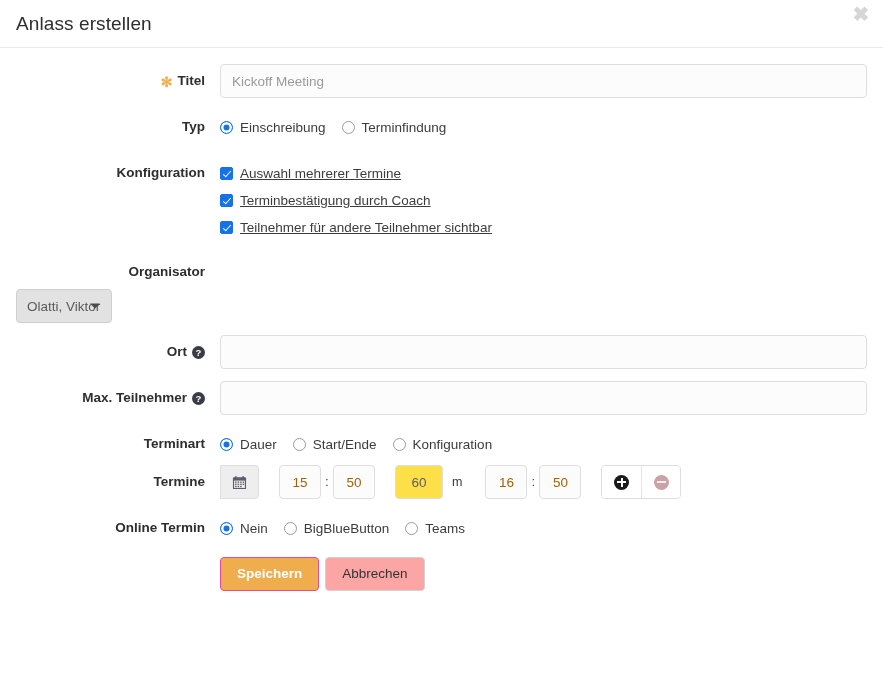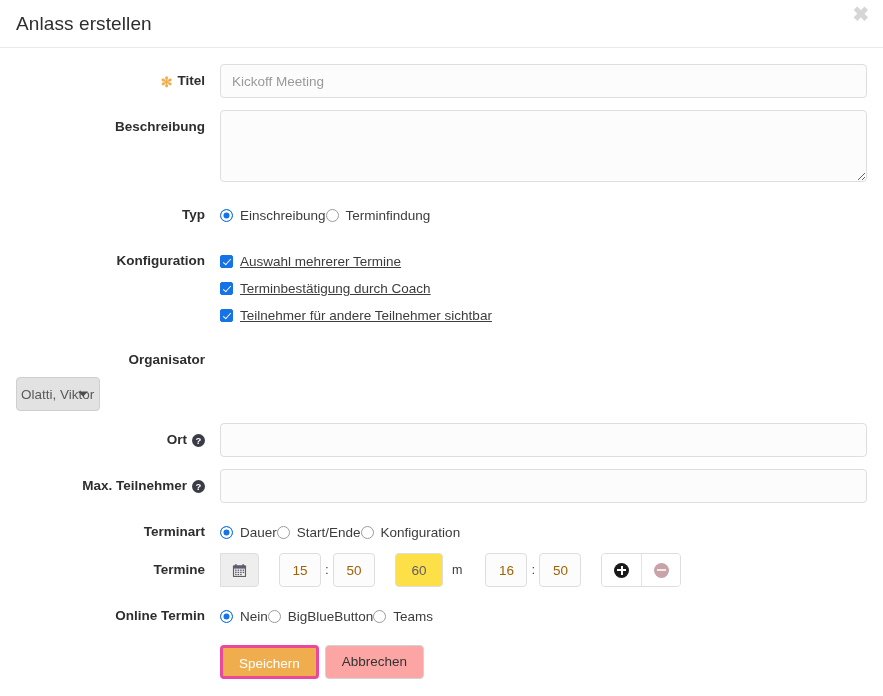--- a/index.html
+++ b/index.html
@@ -120,21 +120,21 @@
   .text-input::placeholder { color: #9a9a9a; }
   textarea.text-input {
     height: 72px;
     resize: vertical;
     line-height: 1.4;
     overflow: auto;
   }
   select.select-input {
     width: 100%;
     height: 34px;
-    padding: 5px 4px;
+    padding: 5px 10px;
     font-size: 13.5px;
     font-family: "Liberation Sans", sans-serif;
     color: #5a5a5a;
     background: #e2e2e2;
     border: 1px solid #cfcfcf;
     border-radius: 4px;
     outline: none;
     -webkit-appearance: none;
     appearance: none;
   }
@@ -149,20 +149,21 @@
     border-right: 5px solid transparent;
     border-top: 5px solid #4b4b4b;
     pointer-events: none;
   }
 
   
   .radio-group {
     display: flex;
     align-items: center;
     height: 34px;
+    gap: 16px;
   }
   .radio-item, .check-item {
     display: inline-flex;
     align-items: center;
     gap: 7px;
     font-size: 13.5px;
     color: #3c3c3c;
     cursor: pointer;
     font-weight: 400;
   }
@@ -348,22 +349,23 @@
     height: 34px;
     padding: 0 16px;
     font-size: 13.5px;
     font-family: "Liberation Sans", sans-serif;
     border-radius: 4px;
     cursor: pointer;
     line-height: 32px;
   }
   .btn-primary {
     background: #f0ad4e;
-    border: 3px solid #ec4899;
+    border: 1px solid #ec4899;
     color: #ffffff;
+    font-weight: bold;
   }
   .btn-default {
     background: #fca5a5;
     border: 1px solid #d3d3d3;
     color: #333333;
   }
 </style>
 </head>
 <body>
 
@@ -377,28 +379,20 @@
   <div class="form-row">
     <div class="form-label">
       <span class="req-star">✻</span>
       <span>Titel</span>
     </div>
     <div class="form-field">
       <input class="text-input" type="text" placeholder="Kickoff Meeting" style="">
     </div>
   </div>
 
-  <div class="form-row">
-    <div class="form-label">
-      <span>Beschreibung</span>
-    </div>
-    <div class="form-field">
-      <textarea class="text-input" placeholder="" style=""></textarea>
-    </div>
-  </div>
 
   <div class="form-row">
     <div class="form-label">
       <span>Typ</span>
     </div>
     <div class="form-field">
       <div class="radio-group">
         <label class="radio-item">
           <span class="radio-dot checked"></span>
           <span>Einschreibung</span>

